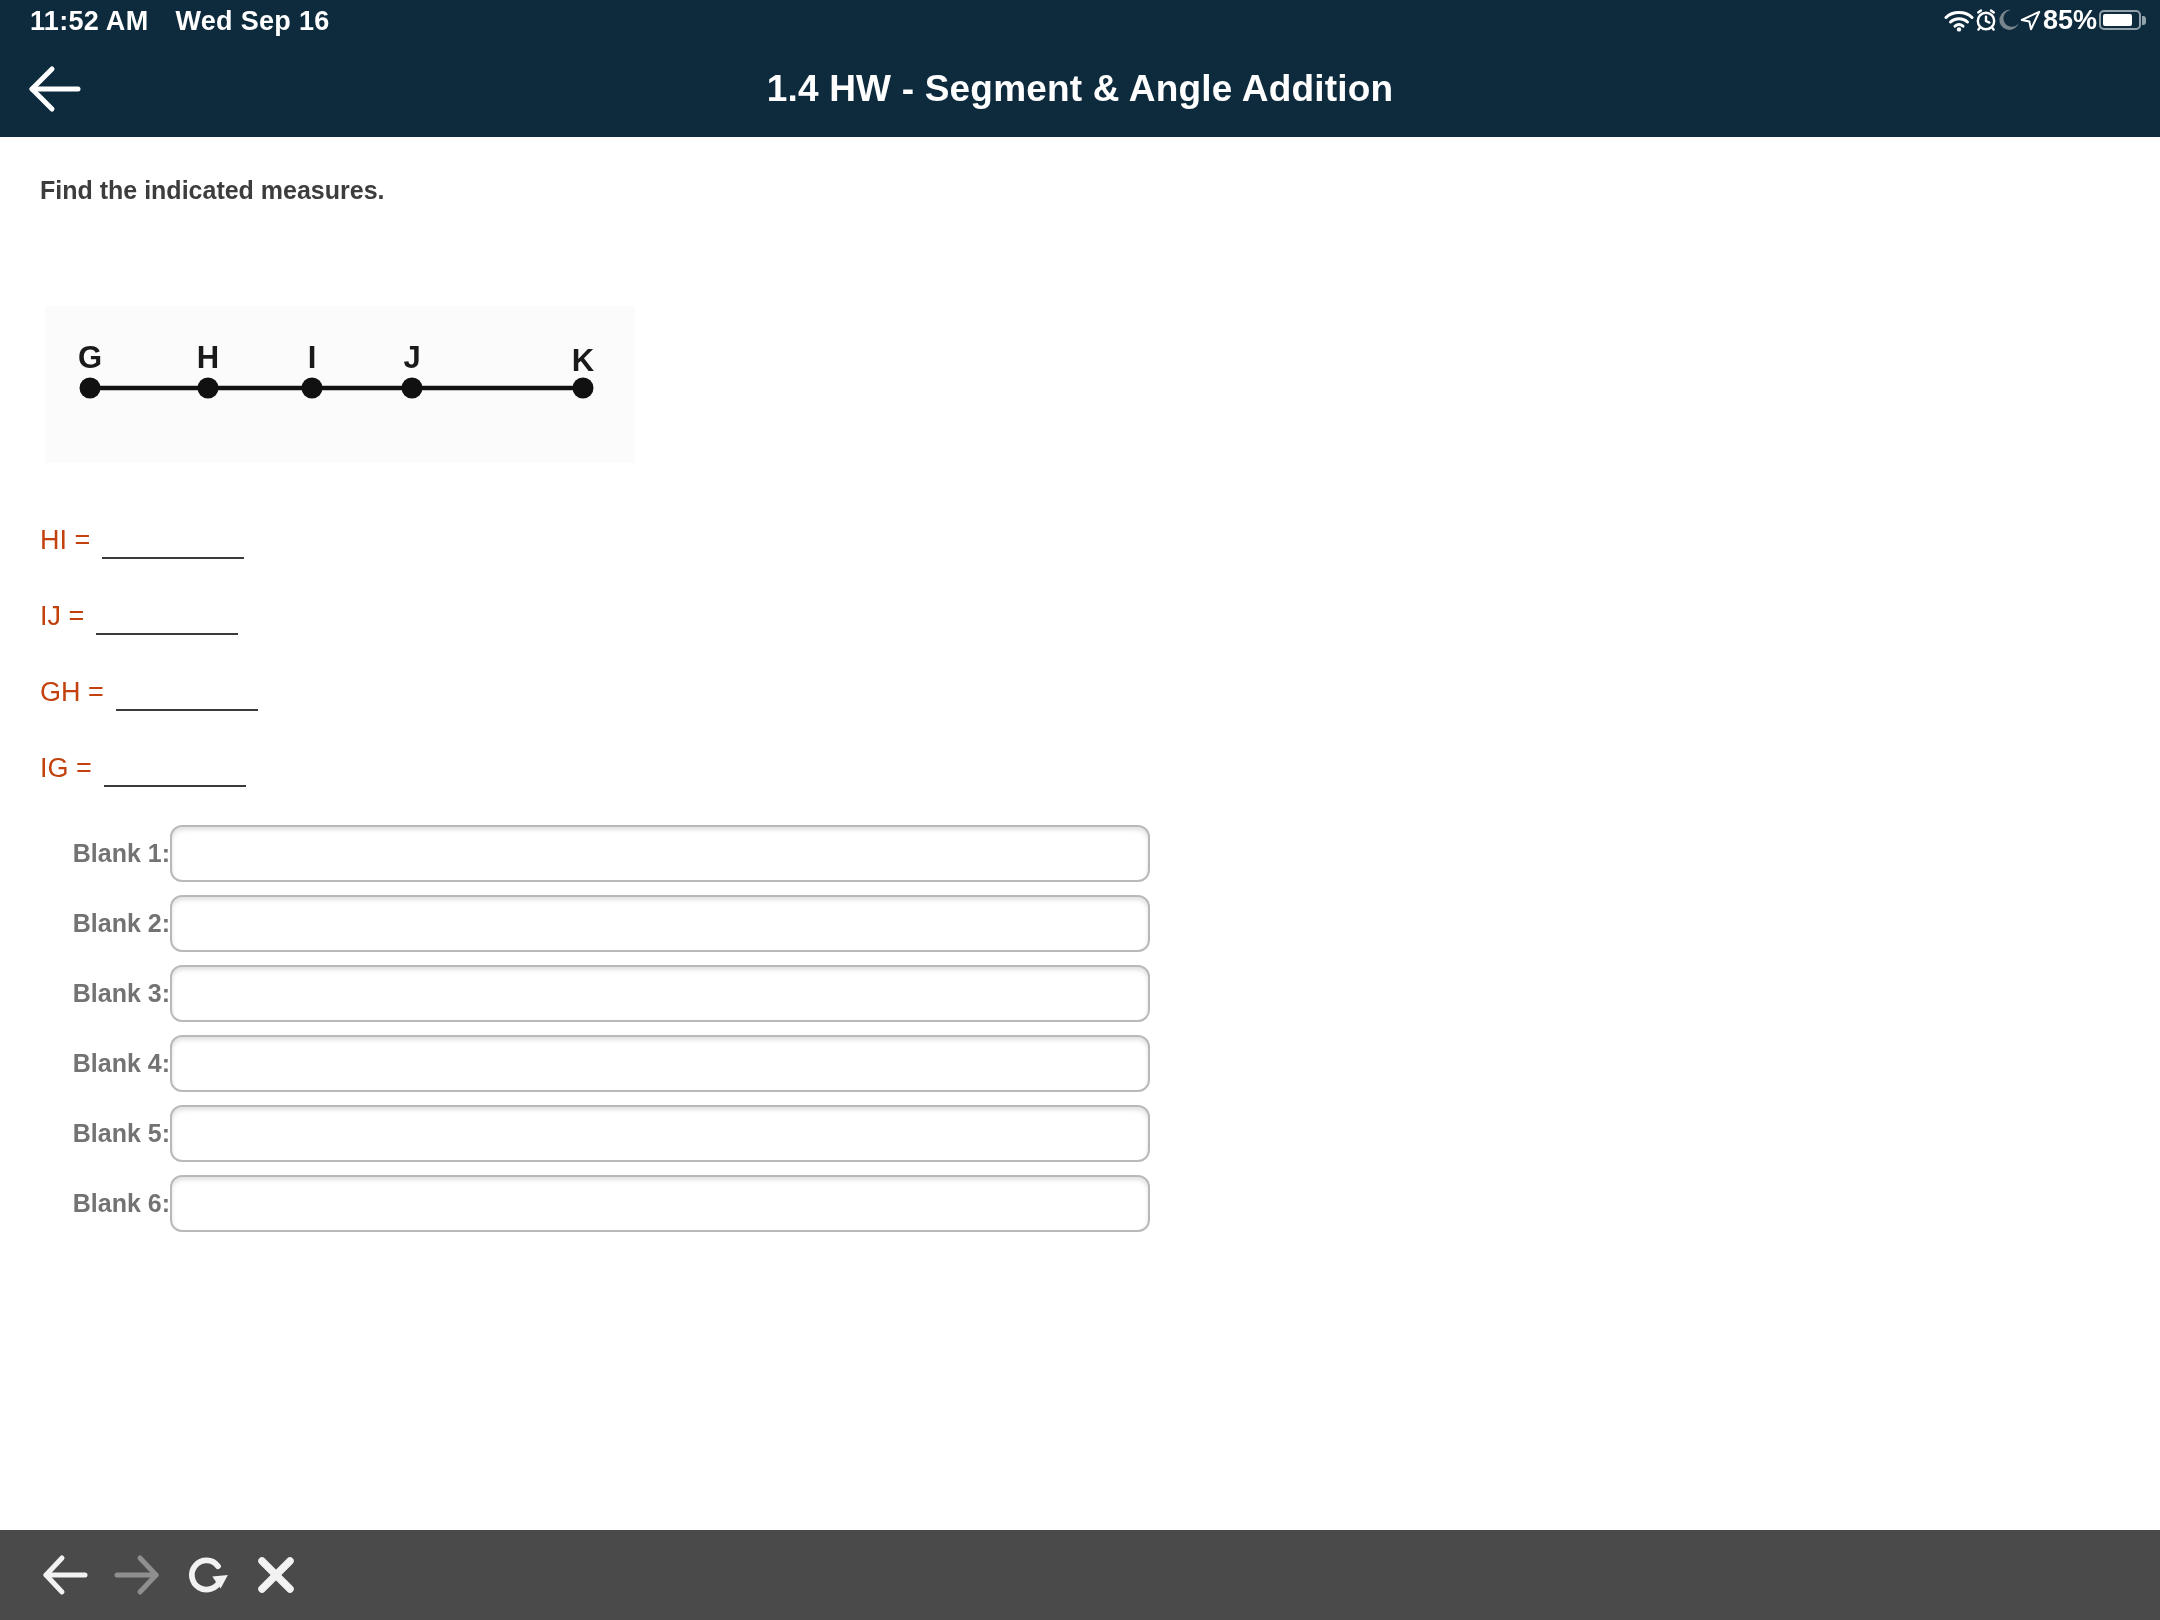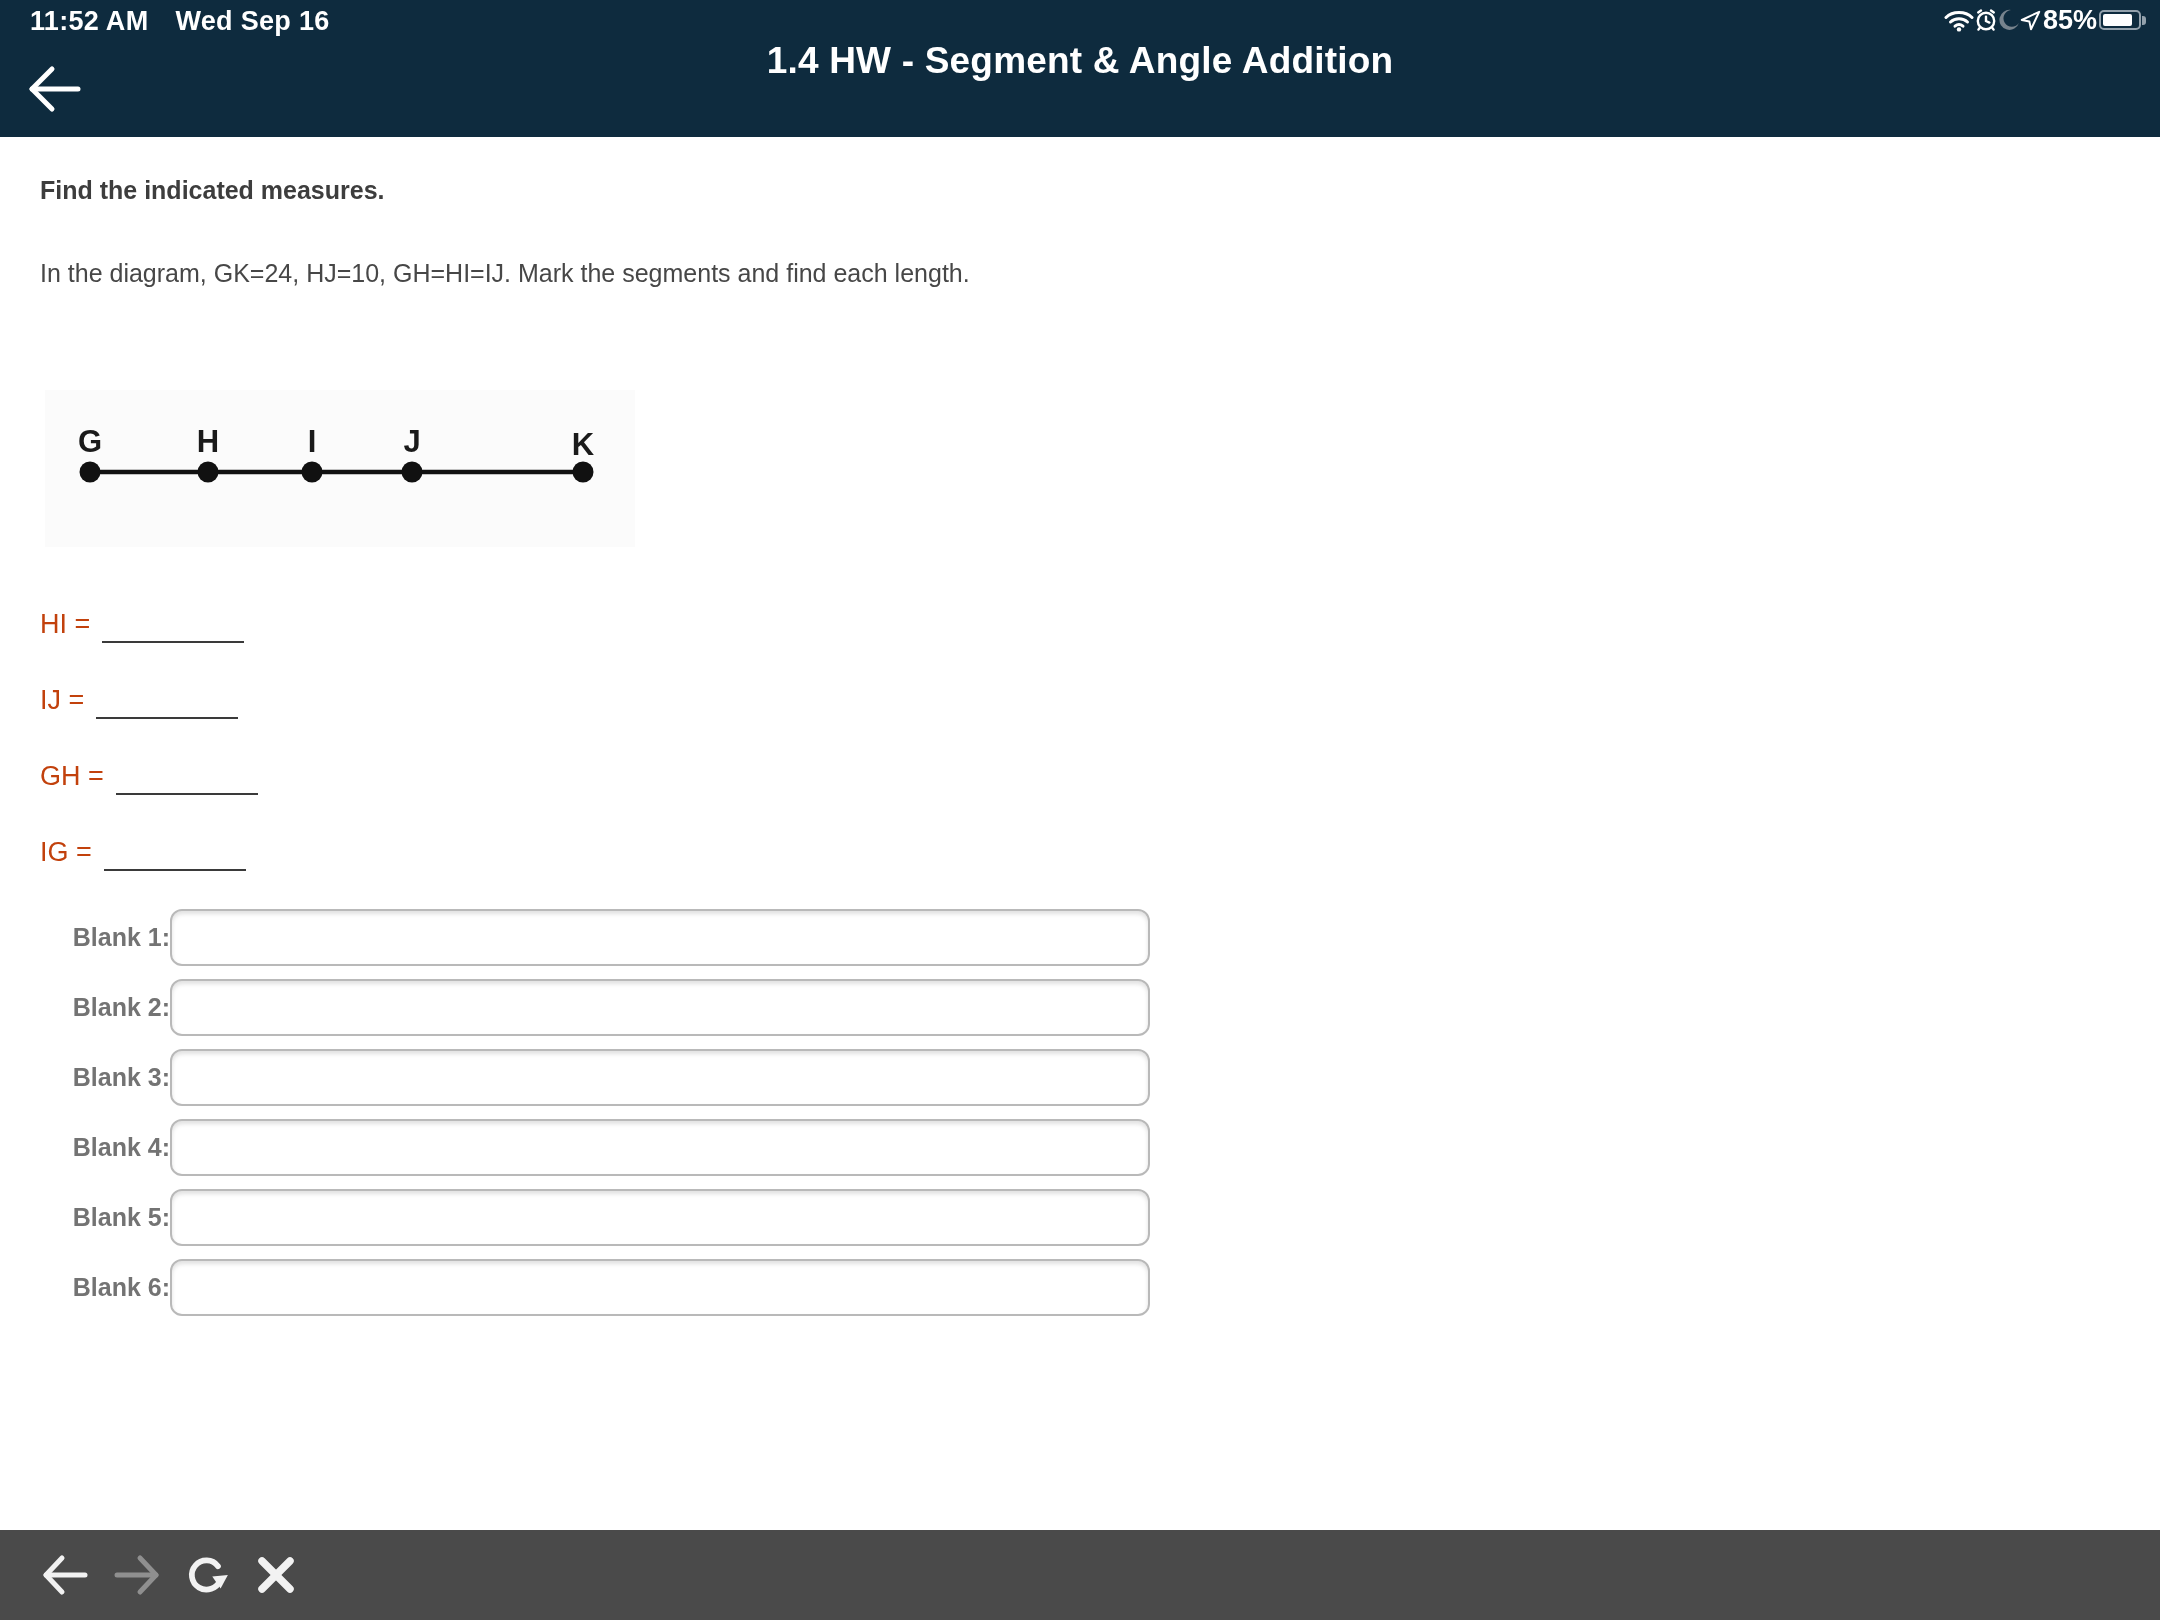--- a/index.html
+++ b/index.html
@@ -21,21 +21,21 @@
   .battery-pct { font-size:27px; font-weight:700; margin-left:2px; }
   .battery { display:flex; align-items:center; margin-left:2px; }
   .battery-body { width:42px; height:20px; border:2px solid #93a1ac; border-radius:5px;
     padding:2px; display:flex; }
   .battery-fill { height:100%; background:#ffffff; border-radius:2px; }
   .battery-tip { width:4px; height:9px; background:#93a1ac; border-radius:0 3px 3px 0; margin-left:1px; }
 
   
   .nav-bar {
     position:absolute; top:40px; left:0; width:100%; height:97px;
-    background:#0e2b3e; display:flex; align-items:flex-start; justify-content:center;
+    background:#0e2b3e; display:flex; align-items:center; justify-content:center;
   }
   .nav-title { color:#ffffff; font-size:37px; font-weight:700; letter-spacing:.2px; }
   .nav-back { position:absolute; left:24px; top:50%; transform:translateY(-50%);
     width:64px; height:64px; background:none; border:none; cursor:pointer;
     display:flex; align-items:center; justify-content:center; }
 
   
   .content { position:absolute; top:137px; left:0; width:100%; height:1393px;
     background:#ffffff; padding:38px 0 0 40px; color:#3d3d3d; }
   .prompt { font-size:25px; font-weight:700; color:#3d3d3d; line-height:30px; }
@@ -120,21 +120,20 @@
       <svg width="60" height="56" viewBox="0 0 60 56" fill="none" stroke="#ffffff" stroke-width="5" stroke-linecap="round" stroke-linejoin="round">
         <path d="M26 8 L6 28 L26 48"></path>
         <path d="M6 28 H52"></path>
       </svg>
     </button>
     <div class="nav-title">1.4 HW - Segment &amp; Angle Addition</div>
   </div>
 
   <div class="content">
     <div class="prompt">Find the indicated measures.</div>
-    <div class="problem">In the diagram, GK=24, HJ=10, GH=HI=IJ. Mark the segments and find each length.</div>
 
     <div class="diagram-wrap">
       <svg width="590" height="157" viewBox="0 0 590 157">
         <line x1="45" y1="82" x2="538" y2="82" stroke="#111111" stroke-width="4.5"></line>
         <circle cx="45" cy="82" r="10.5" fill="#111111"></circle>
         <circle cx="163" cy="82" r="10.5" fill="#111111"></circle>
         <circle cx="267" cy="82" r="10.5" fill="#111111"></circle>
         <circle cx="367" cy="82" r="10.5" fill="#111111"></circle>
         <circle cx="538" cy="82" r="10.5" fill="#111111"></circle>
         <text x="45" y="62" text-anchor="middle" font-size="31" font-weight="600" fill="#1a1a1a">G</text>

